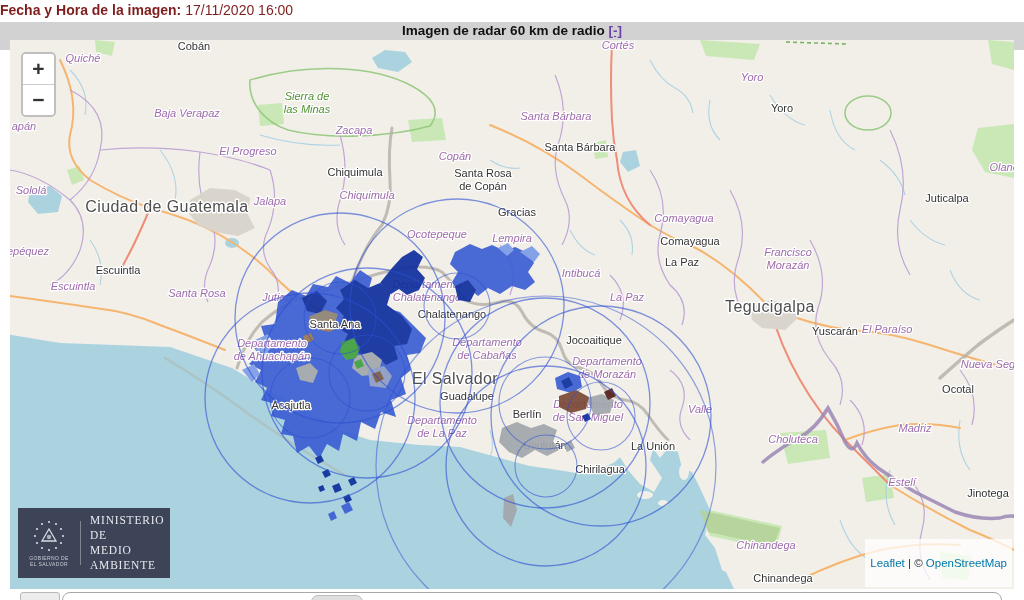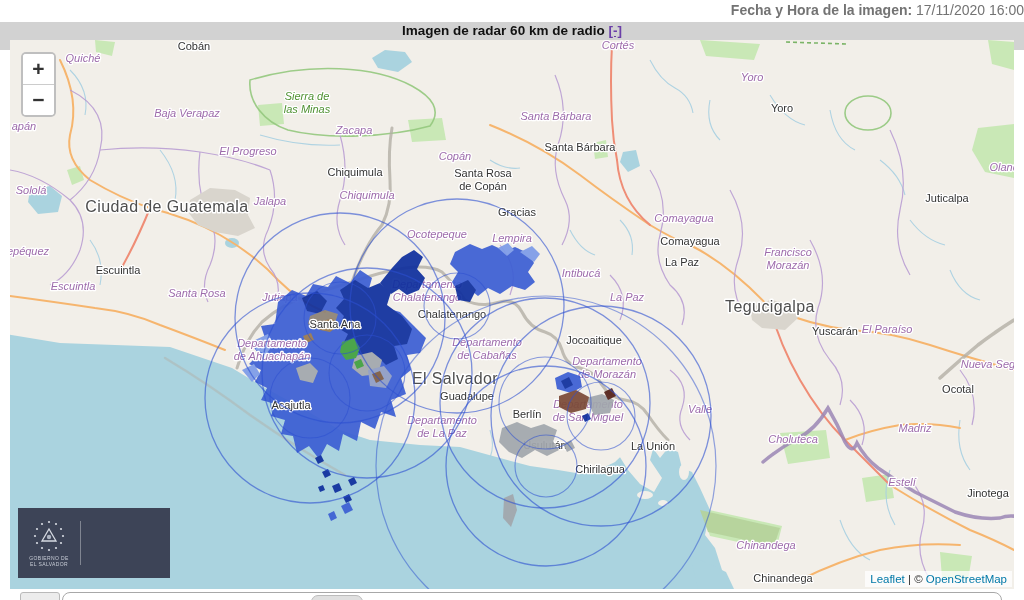--- a/index.html
+++ b/index.html
@@ -1,18 +1,18 @@
 <!DOCTYPE html>
 <html><head>
 <meta charset="utf-8">
 <style>
   html,body{margin:0;padding:0;width:1024px;height:600px;overflow:hidden;background:#fff;
     font-family:"Liberation Sans",sans-serif;}
   #header1{position:absolute;top:0;left:0;width:1024px;height:22px;background:#fff;
-    text-align:right;font-size:14px;line-height:21px;color:#737373;}
+    text-align:left;font-size:14px;line-height:21px;color:#7f1d1d;}
   #header1 b{font-weight:bold;}
   #header2{position:absolute;top:22px;left:0;width:1024px;height:28px;background:#d2d2d2;
     text-align:center;font-size:13.5px;line-height:18px;font-weight:bold;color:#111;}
   #header2 a{color:#6b3fa8;font-weight:bold;text-decoration:underline;cursor:pointer;}
   #mapwrap{position:absolute;top:40px;left:10px;width:1004px;height:549px;background:#f2efe9;
     overflow:hidden;border:0;}
   svg{display:block;}
   
   text{font-family:"Liberation Sans",sans-serif;paint-order:stroke;stroke:#ffffff;stroke-width:2.6px;
     stroke-linejoin:round;text-anchor:middle;}
@@ -21,21 +21,21 @@
   text.dept{font-size:11px;font-style:italic;fill:#9d6bab;}
   text.green{font-size:11px;font-style:italic;fill:#4f9132;}
   
   #zoomctl{position:absolute;top:12px;left:11px;width:31px;border:2px solid rgba(0,0,0,.25);
     border-radius:5px;overflow:hidden;background:#fff;z-index:30;}
   .zbtn{width:31px;height:30px;background:#fff;color:#333;font-size:21px;font-weight:bold;
     text-align:center;line-height:29px;cursor:pointer;user-select:none;}
   .zbtn:first-child{border-bottom:1px solid #ccc;}
   
   #attrib{position:absolute;right:2px;bottom:2px;background:rgba(255,255,255,.75);
-    font-size:11.5px;padding:2px 5px;color:#333;z-index:30;}
+    font-size:11.5px;padding:18px 5px;color:#333;z-index:30;}
   #attrib a{color:#0078a8;text-decoration:none;cursor:pointer;}
   
   #logo{position:absolute;left:8px;bottom:11px;width:152px;height:70px;background:#3d4457;
     z-index:30;display:flex;align-items:center;}
   #logo .emblem{width:62px;text-align:center;color:#cfd3da;}
   #logo .emblem .seal{margin:0 auto 2px auto;width:34px;height:34px;}
   #logo .emblem .gov{font-size:5px;letter-spacing:.4px;line-height:6px;color:#c7ccd6;}
   #logo .div{width:1px;height:44px;background:rgba(255,255,255,.35);}
   #logo .mtext{flex:1;padding-left:9px;font-family:"Liberation Serif",serif;
     font-size:11.5px;letter-spacing:.8px;color:#e8eaef;line-height:15px;}
@@ -348,20 +348,24 @@
             <circle cx="5" cy="10" r="1.1"></circle>
             <circle cx="10" cy="5" r="1.1"></circle>
         </g>
         <polygon points="17,10 24,22 10,22" fill="none" stroke="#d6dae2" stroke-width="1.3"></polygon>
         <circle cx="17" cy="18" r="2.2" fill="#aeb5c2"></circle>
       </svg>
       <div class="gov">GOBIERNO DE</div>
       <div class="gov">EL SALVADOR</div>
     </div>
     <div class="div"></div>
+    <div class="mtext">
+      <div>MINISTERIO DE</div>
+      <div>MEDIO AMBIENTE</div>
+    </div>
   </div>
 
   <div id="attrib"><a>Leaflet</a><span> | © </span><a>OpenStreetMap</a></div>
 </div>
 
 <div id="timeline">
   <div id="tl-btn"></div>
   <div id="tl-track">
     <div id="tl-thumb"></div>
   </div>

